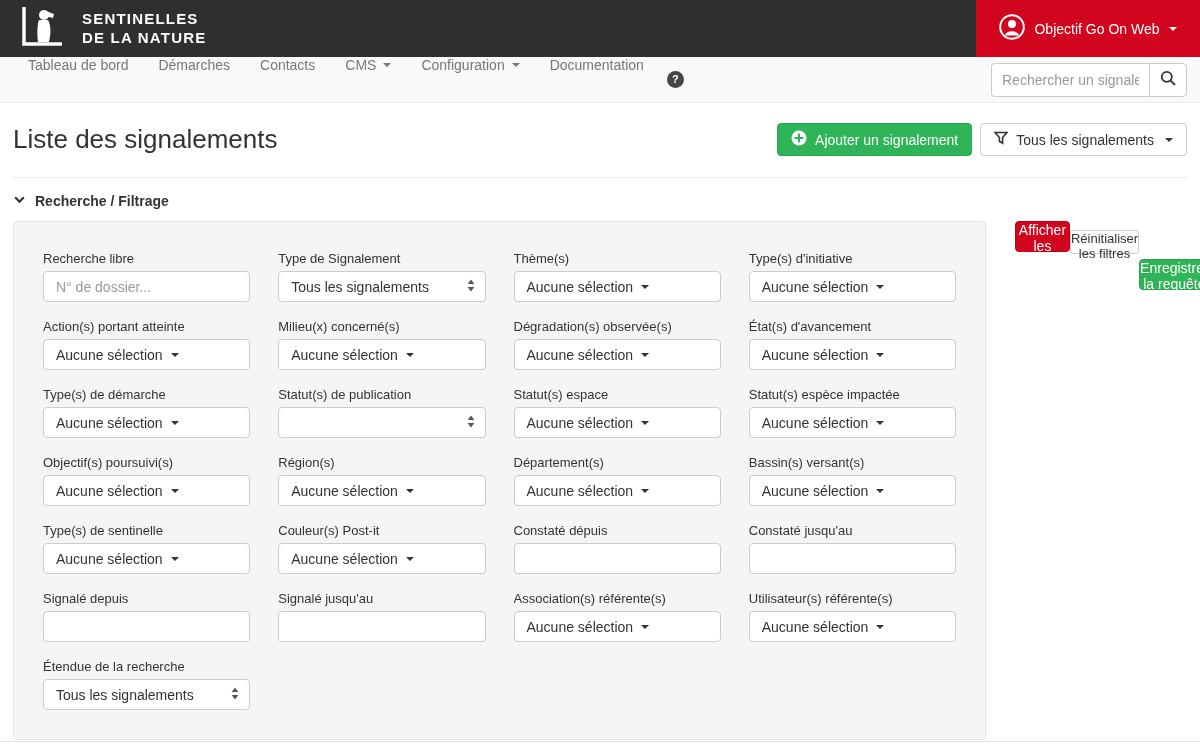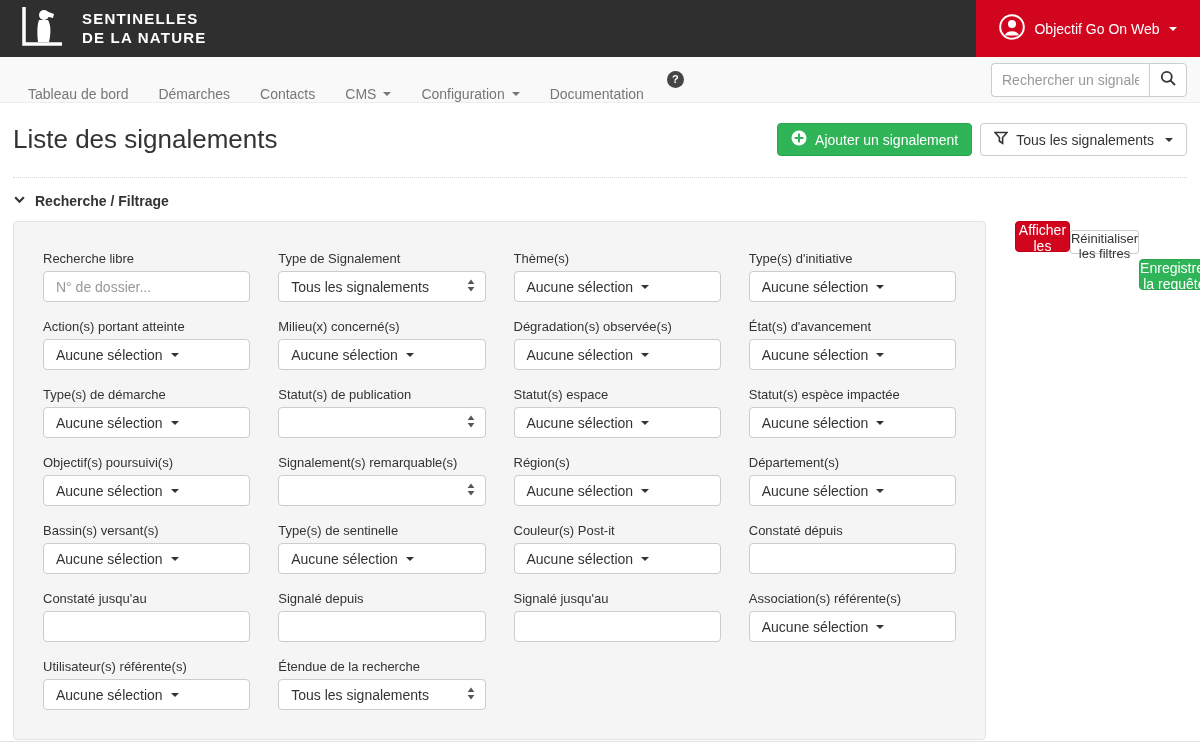--- a/index.html
+++ b/index.html
@@ -13,21 +13,21 @@
     text-transform:uppercase; letter-spacing:1.2px; }
   .topbar-spacer { flex:1; }
   .user-block { background:#d2051e; width:224px; display:flex; align-items:center;
     justify-content:center; gap:9px; color:#fff; font-size:14px; cursor:pointer; }
   .caret { width:0; height:0; border-left:4px solid transparent;
     border-right:4px solid transparent; border-top:4px solid #fff; display:inline-block; }
 
   
   .navbar { height:46px; background:#f9f9f9; border-bottom:1px solid #ededed;
     display:flex; align-items:stretch; padding-left:13px; }
-  .nav-tabs { display:flex; align-items:flex-end; }
+  .nav-tabs { display:flex; align-items:flex-start; }
   .nav-item { display:flex; align-items:center; gap:7px; padding:0 15px;
     font-size:14px; color:#777; cursor:pointer; white-space:nowrap; }
   .nav-item.active { background:#e8e8e8; color:#555; }
   .nav-item .caret { border-top-color:#777; }
   .nav-help { align-self:center; margin-left:8px; width:17px; height:17px; border-radius:50%;
     background:#454545; color:#fff; font-size:11px; font-weight:bold; text-align:center;
     line-height:17px; cursor:pointer; }
   .nav-search { margin-left:auto; margin-right:13px; align-self:center; display:flex; }
   .nav-search input { width:158px; height:34px; border:1px solid #ccc; border-right:none;
     border-radius:4px 0 0 4px; padding:6px 10px; font-size:14px; color:#555; outline:none;
@@ -280,30 +280,20 @@
           </div>
         </div>
         <div class="field">
           <div class="field-label">Objectif(s) poursuivi(s)</div>
           <div class="control msbtn">
             <span>Aucune sélection</span>
             <span class="caret"></span>
           </div>
         </div>
         <div class="field">
-          <div class="field-label">Signalement(s) remarquable(s)</div>
-          <div class="control select">
-            <span></span>
-            <span><svg width="8" height="13" viewBox="0 0 8 13">
-                <path d="M4,0.5 L7.4,5 H0.6 Z" fill="#555"></path>
-                <path d="M4,12.5 L7.4,8 H0.6 Z" fill="#555"></path>
-              </svg></span>
-          </div>
-        </div>
-        <div class="field">
           <div class="field-label">Région(s)</div>
           <div class="control msbtn">
             <span>Aucune sélection</span>
             <span class="caret"></span>
           </div>
         </div>
         <div class="field">
           <div class="field-label">Département(s)</div>
           <div class="control msbtn">
             <span>Aucune sélection</span>

